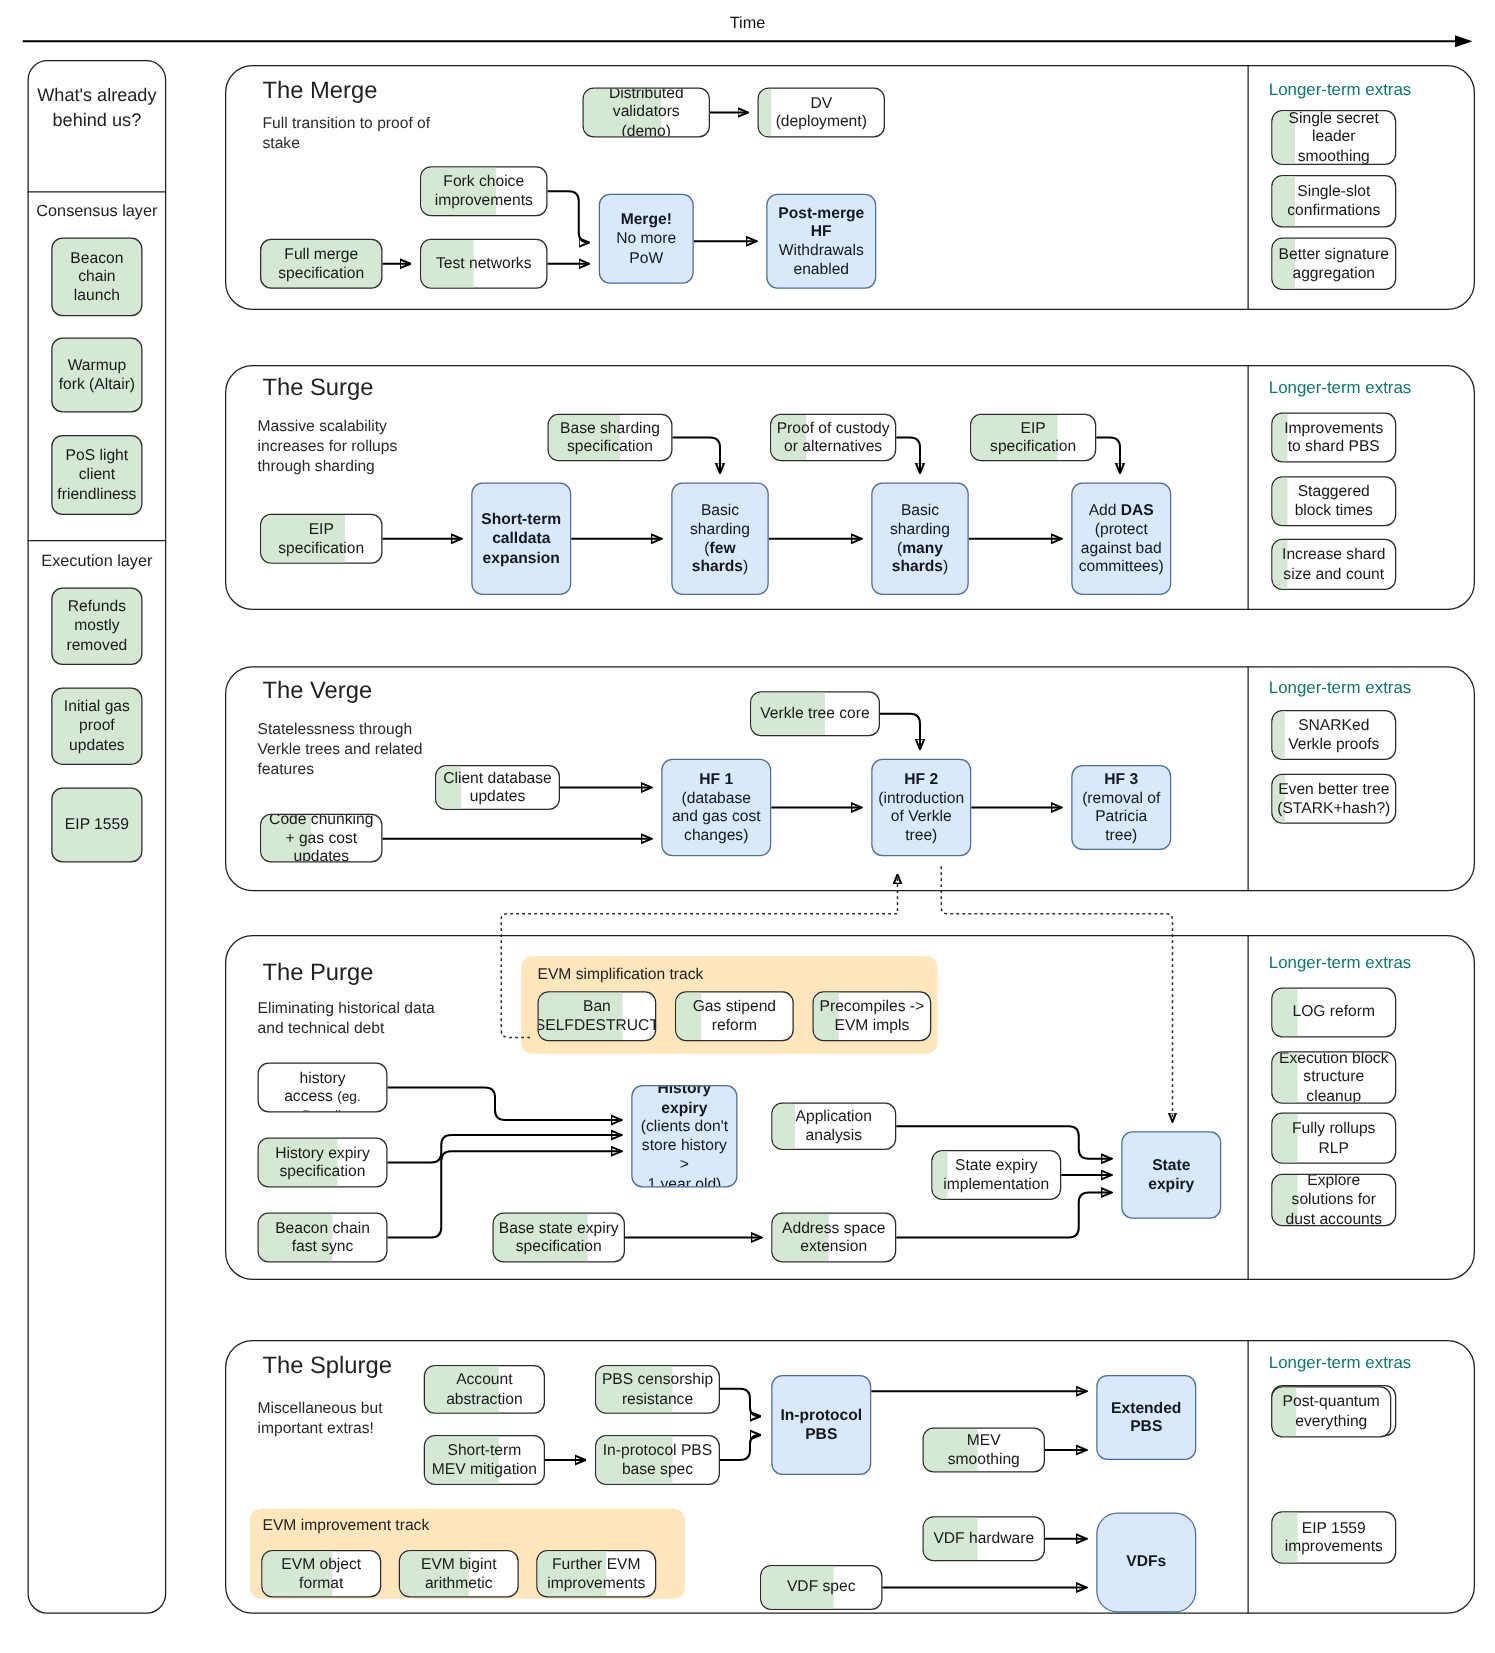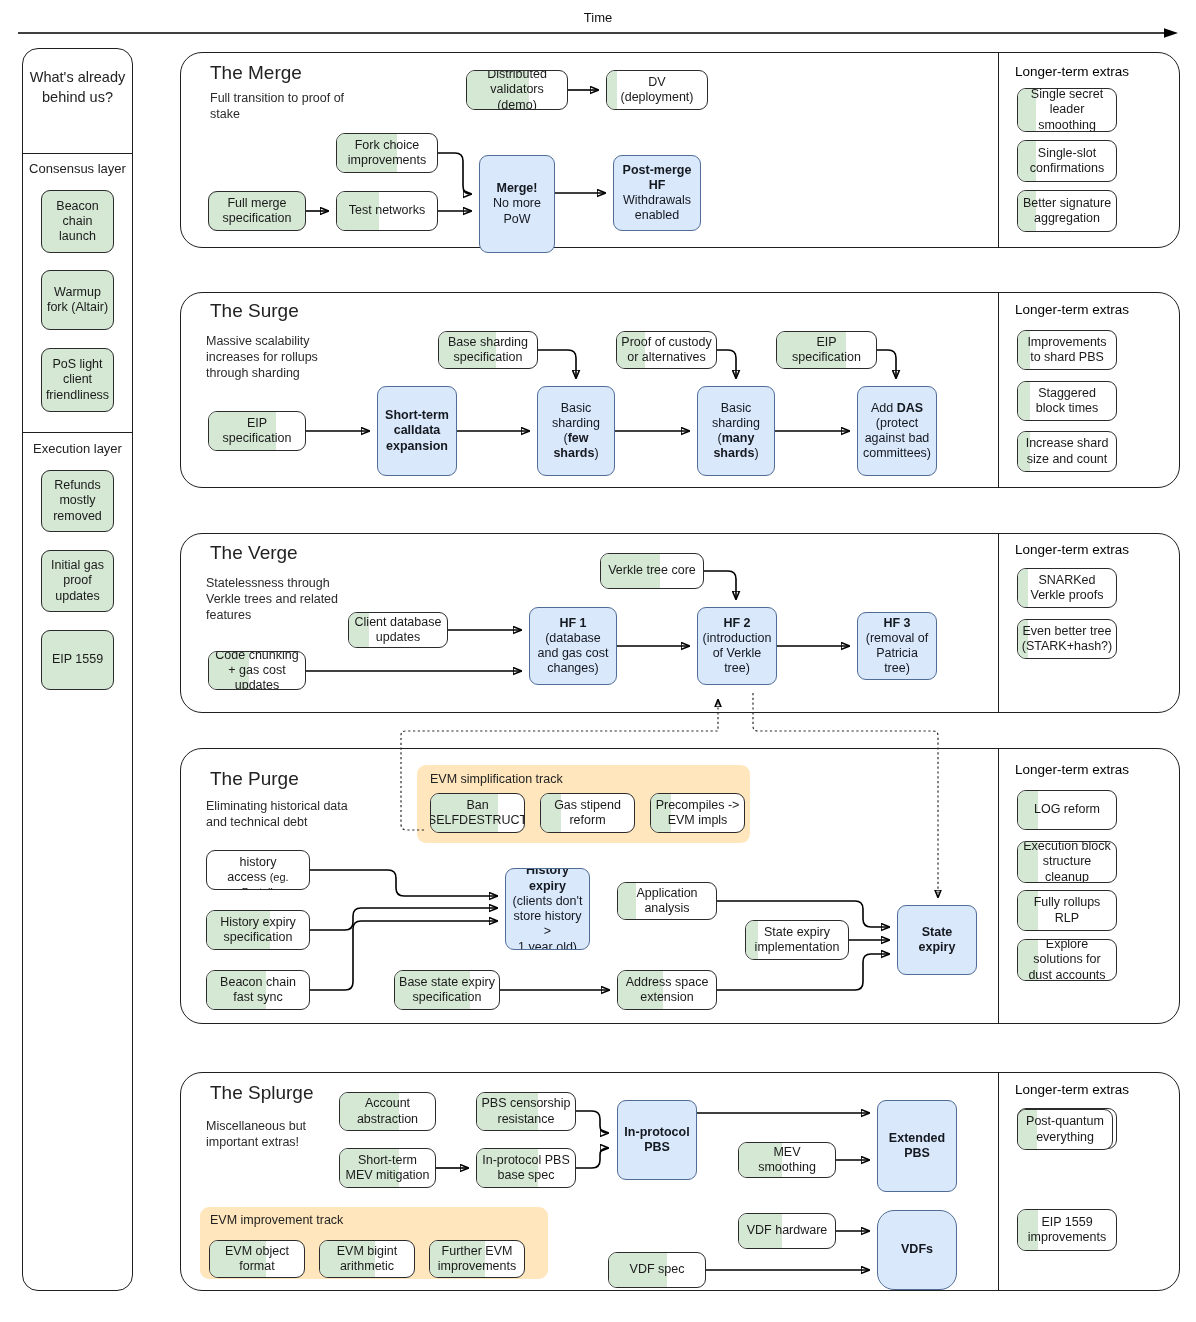--- a/index.html
+++ b/index.html
@@ -71,21 +71,21 @@
   }
   .extras-div{
     position:absolute;
     width:0;
     border-left:1.6px solid #1f1f1f;
     z-index:3;
   }
   .extras-title{
     position:absolute;
     font-size:13.5px;
-    color:#000000;
+    color:#0f766e;
     z-index:4;
     white-space:nowrap;
   }
 
   
   #sidebar{
     position:absolute;
     left:22px;top:48px;width:111px;height:1243px;
     box-sizing:border-box;
     border:1.6px solid #1f1f1f;
@@ -207,21 +207,21 @@
     <span class="lbl">Fork choice improvements</span>
   </div>
   <div class="node full" style="left:208px;top:191px;width:98px;height:40px;justify-content:center;">
     <span class="fill" style="width: 0px;"></span>
     <span class="lbl">Full merge specification</span>
   </div>
   <div class="node" style="left:336px;top:191px;width:102px;height:40px;">
     <span class="fill" style="width: 42%;"></span>
     <span class="lbl">Test networks</span>
   </div>
-  <div class="node blue" style="left:479px;top:155px;width:76px;height:98px;">
+  <div class="node blue" style="left:479px;top:155px;width:76px;height:72px;">
     <span class="lbl"><b>Merge!</b><br>No more<br>PoW</span>
   </div>
   <div class="node blue" style="left:613px;top:155px;width:88px;height:76px;">
     <span class="lbl"><b>Post-merge<br>HF</b><br>Withdrawals<br>enabled</span>
   </div>
 
   <div class="node" style="left:1017px;top:88px;width:100px;height:44px;">
     <span class="fill" style="width: 18%;"></span>
     <span class="lbl">Single secret leader smoothing</span>
   </div>
@@ -414,21 +414,21 @@
     <span class="fill" style="width: 62%;"></span>
     <span class="lbl">In-protocol PBS base spec</span>
   </div>
   <div class="node blue" style="left:617px;top:1100px;width:80px;height:80px;">
     <span class="lbl"><b>In-protocol<br>PBS</b></span>
   </div>
   <div class="node" style="left:738px;top:1142px;width:98px;height:36px;">
     <span class="fill" style="width: 45%;"></span>
     <span class="lbl">MEV smoothing</span>
   </div>
-  <div class="node blue" style="left:877px;top:1100px;width:80px;height:92px;">
+  <div class="node blue" style="left:877px;top:1100px;width:80px;height:68px;">
     <span class="lbl"><b>Extended<br>PBS</b></span>
   </div>
   <div class="node" style="left:738px;top:1213px;width:98px;height:36px;">
     <span class="fill" style="width: 45%;"></span>
     <span class="lbl">VDF hardware</span>
   </div>
   <div class="node" style="left:608px;top:1252px;width:98px;height:36px;">
     <span class="fill" style="width: 60%;"></span>
     <span class="lbl">VDF spec</span>
   </div>

